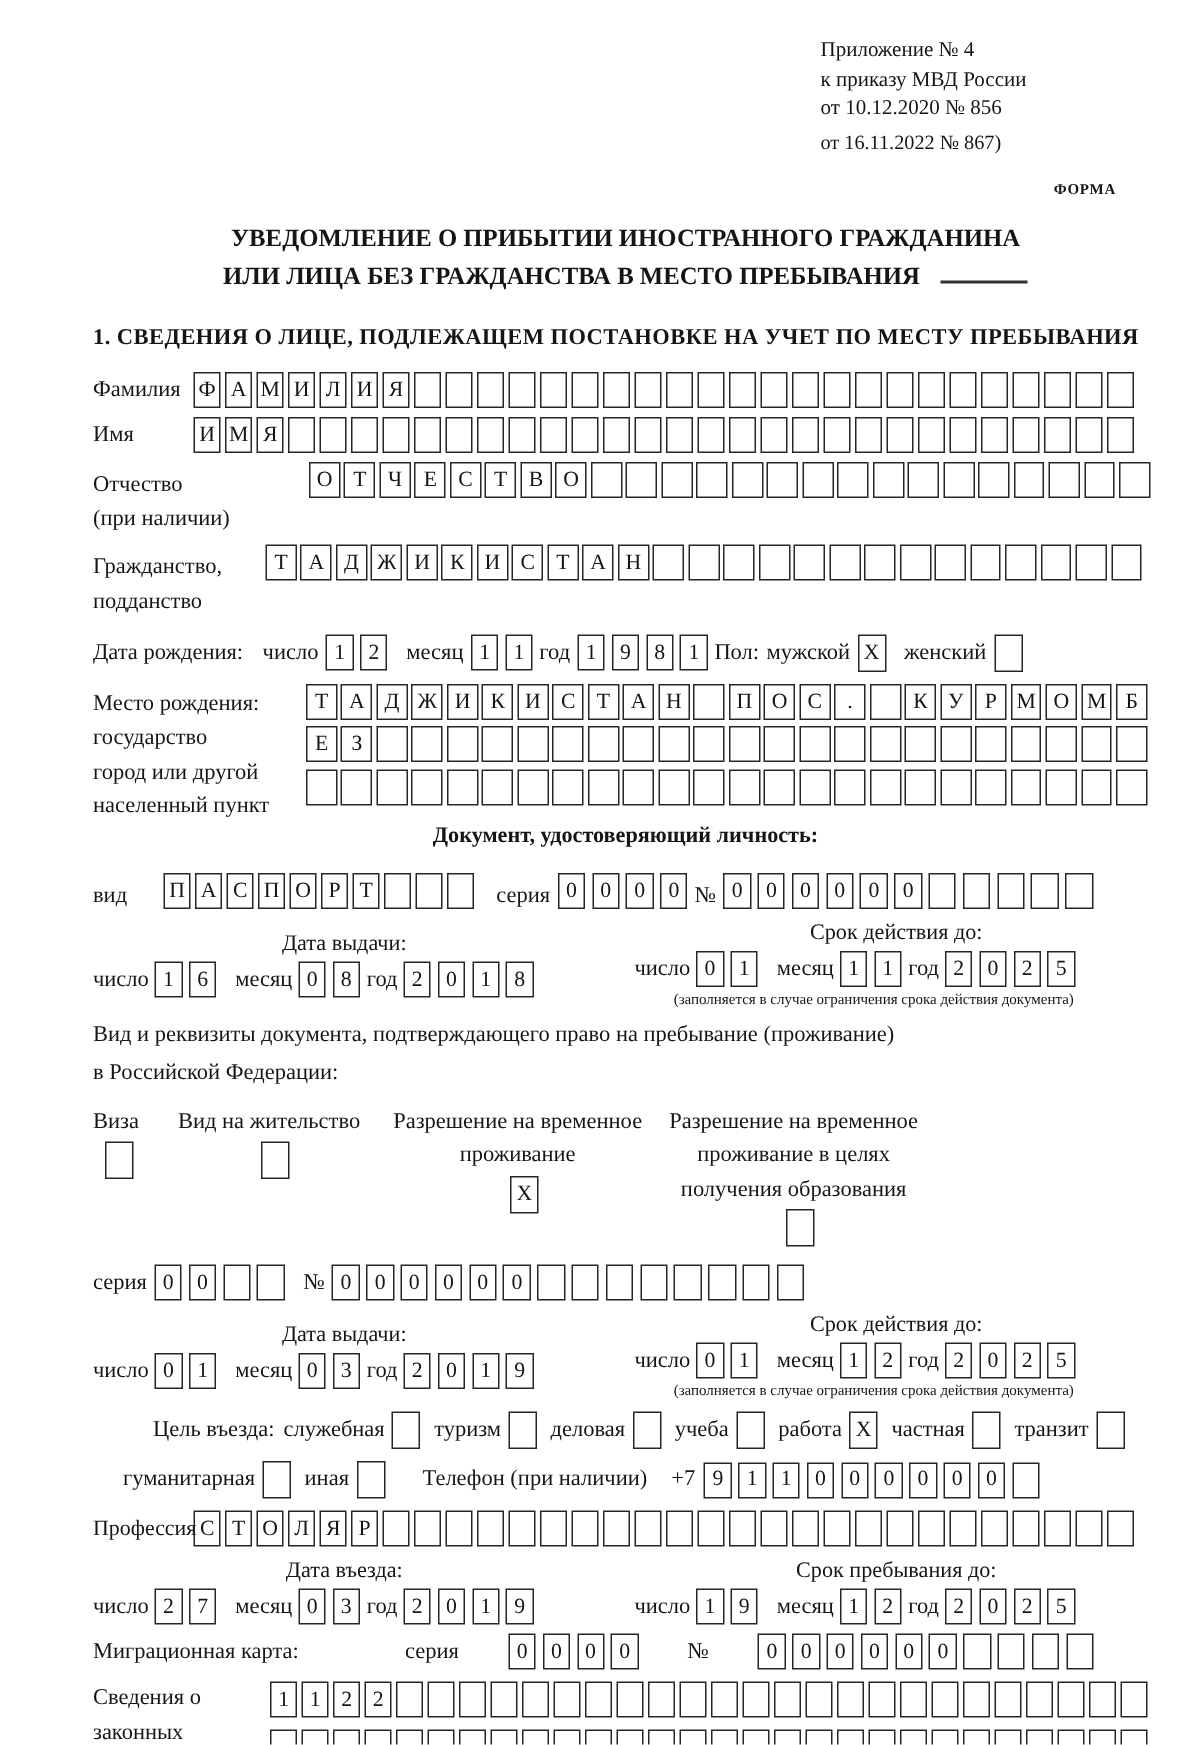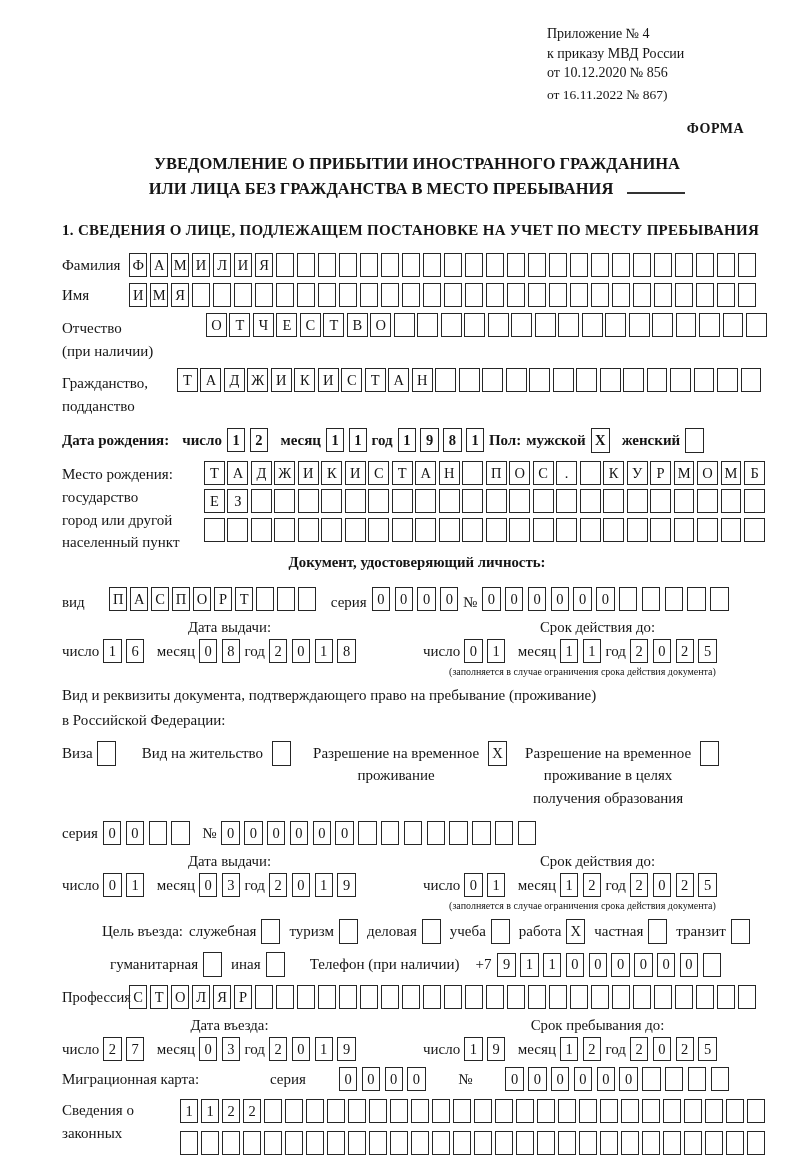--- a/index.html
+++ b/index.html
@@ -3,21 +3,21 @@
 <meta charset="utf-8">
 <style>
   html,body{margin:0;padding:0;background:#ffffff;}
   body{width:800px;height:1163px;overflow:hidden;color:#151515;
        font-family:"Liberation Serif","DejaVu Serif",serif;font-size:15px;}
   .page{box-sizing:border-box;width:800px;height:1163px;padding:24px 28px 10px 62px;}
 
   
   .hdr-right{margin-left:auto;width:225px;font-size:14px;line-height:1.4;}
   .hdr-right .sub{margin-top:3px;font-size:13.5px;}
-  .form-label{text-align:right;font-weight:bold;font-size:14px;margin:16px 28px 0 0;letter-spacing:.5px;}
+  .form-label{text-align:right;font-weight:bold;font-size:10px;margin:16px 28px 0 0;letter-spacing:.5px;}
   .title{text-align:center;font-weight:bold;font-size:16.5px;line-height:1.55;margin-top:14px;}
   .blank-line{display:inline-block;width:58px;border-bottom:2px solid #333;margin-left:14px;vertical-align:baseline;}
   .section-heading{font-weight:bold;font-size:15px;margin-top:20px;letter-spacing:.3px;}
 
   
   .frow{display:flex;align-items:flex-start;margin-top:6px;}
   .flabel{flex:none;padding-top:4px;white-space:nowrap;}
   .w67{width:67px;}.w115{width:115px;}.w142{width:142px;}.w144{width:144px;}.w118{width:118px;}
   .stack div{line-height:1.52;}
   .stack{padding-top:4px;}
@@ -33,40 +33,40 @@
   .checkbox .cell{width:19px;height:25px;margin-right:0;}
 
   .rows-col .cells{margin-bottom:4.5px;}
 
   
   .inline-fields{display:flex;align-items:center;flex-wrap:nowrap;}
   .inline-fields .lbl{margin-right:5px;white-space:nowrap;}
   .sp8{margin-left:8px;}.sp12{margin-left:12px;}.sp16{margin-left:16px;}
 
   
-  .dates-row{display:flex;margin-top:8px;}
+  .dates-row{display:flex;margin-top:8px;align-items:center;}
   .dg-left{width:335px;margin-right:26px;flex:none;}
   .dg-right{flex:1;min-width:0;}
   .dg-title{text-align:center;font-size:14.8px;margin-bottom:3px;}
   .dg-fields{display:flex;align-items:center;}
   .dg-fields .lbl{margin-right:4px;white-space:nowrap;}
   .note{font-size:10px;white-space:nowrap;text-align:center;margin-top:3px;margin-left:-30px;}
 
   .center-heading{text-align:center;font-weight:bold;font-size:14.8px;margin-top:8px;}
 
   
   .permits{display:flex;align-items:flex-start;margin-top:6px;}
-  .permit-option{display:flex;align-items:flex-start;}
+  .permit-option{display:flex;align-items:center;flex-direction:column;}
   .permit-lines{text-align:center;line-height:1.5;padding-top:3px;}
   .permit-option .checkbox{margin-left:9px;margin-top:2px;}
 
   .purpose-row{display:flex;align-items:center;margin-top:8px;flex-wrap:nowrap;margin-left:40px;}
   .purpose-row .opt-label{white-space:nowrap;}
   .purpose-row .checkbox{margin-left:5px;margin-right:9px;}
-  .indent48{margin-left:48px;}
+  .indent48{margin-left:20px;}
 </style>
 </head>
 <body>
 
 <div class="page">
 
   <div class="hdr-right">
     <div>Приложение № 4</div>
     <div>к приказу МВД России</div>
     <div>от 10.12.2020 № 856</div>
@@ -216,21 +216,21 @@
         <span class="cell"></span>
         <span class="cell"></span>
         <span class="cell"></span>
         <span class="cell"></span>
         <span class="cell"></span>
         <span class="cell"></span>
         <span class="cell"></span>
       </span>
   </div>
 
-  <div class="inline-fields" style="margin-top:10px;font-weight:bold;">
+  <div class="inline-fields" style="margin-top:10px;">
     <span class="lbl">Дата рождения:</span>
     <span class="lbl sp8">число</span>
     <span class="cells gap">
         <span class="cell">1</span>
         <span class="cell">2</span>
       </span>
     <span class="lbl sp8">месяц</span>
     <span class="cells gap">
         <span class="cell">1</span>
         <span class="cell">1</span>

